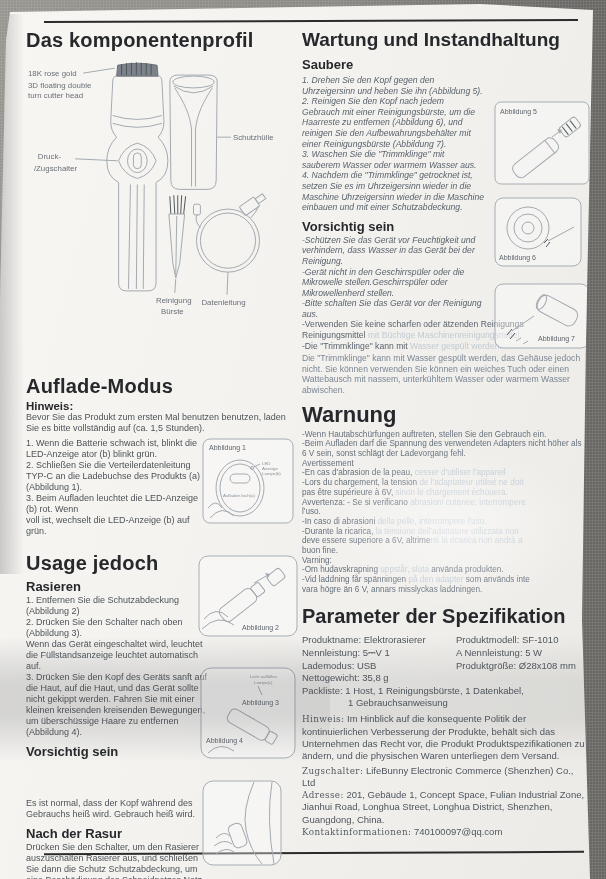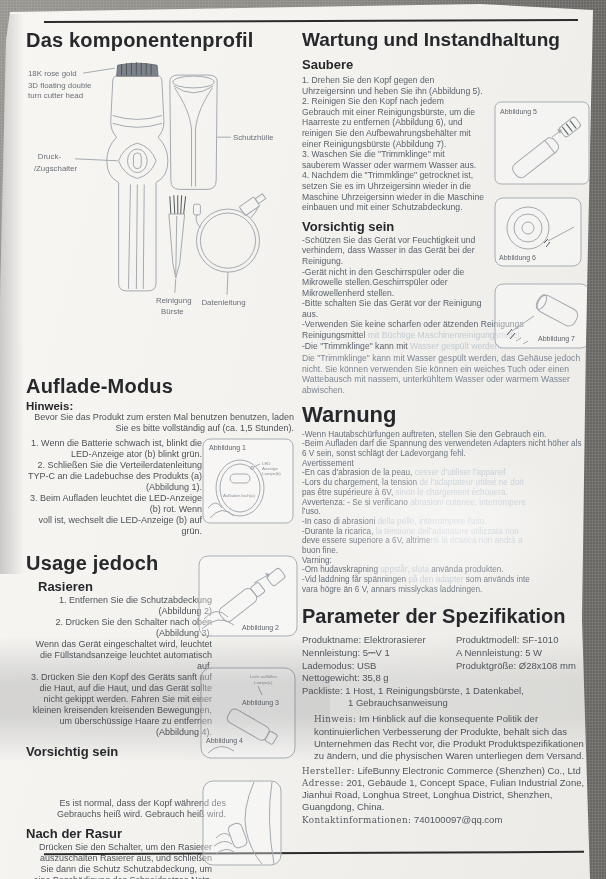--- a/index.html
+++ b/index.html
@@ -33,36 +33,36 @@
   .col-left{left:26px;width:268px;}
   .col-right{left:302px;width:284px;color:#5a626c;}
 
   h1,h2{margin:0;color:#26282b;font-weight:bold;}
   .h1-l{font-size:20px;line-height:24px;letter-spacing:0.2px;}
   .h1-r{font-size:19px;line-height:23px;}
   .h1-warn{font-size:22px;line-height:26px;margin-top:6px;}
   .h1-spec{font-size:20px;line-height:25px;margin-top:9px;}
   h2{font-size:13px;line-height:16px;}
   p{margin:0;}
-  .tL{font-size:9px;line-height:11px;text-align:right;}
+  .tL{font-size:9px;line-height:11px;}
   .tR{font-size:8.6px;line-height:10.6px;}
   .tW{font-size:8.2px;line-height:9.7px;color:#656f7b;}
   .tS{font-size:9.5px;line-height:12.3px;color:#4f565e;}
   .narrow184{width:186px;}
   .narrow200{width:200px;margin-top:38px;}
-  .narrow182{width:182px;}
+  .narrow182{width:182px;font-style:italic;}
   .washed{color:#c0cad2;}
   .light{color:#7b8694;}
   .note-label{font-weight:bold;font-size:11.5px;color:#26282b;margin-top:2px;}
   .slabel{font-family:"DejaVu Serif", serif;font-size:8.8px;color:#555b61;letter-spacing:0.4px;}
   .rel{position:relative;}
   .figabs{position:absolute;}
   .flexrow{display:flex;margin-top:4px;}
   .spec-grid{display:grid;grid-template-columns:150px 1fr;column-gap:4px;row-gap:1px;margin-top:5px;white-space:nowrap;}
-  .mt2{margin-top:2px;} .mt4{margin-top:4px;margin-left:12px;} .mt6{margin-top:6px;} .mt14{margin-top:14px;}
+  .mt2{margin-top:2px;} .mt4{margin-top:4px;} .mt6{margin-top:6px;} .mt14{margin-top:14px;}
   svg{display:block;}
   svg .ln{stroke:#a3a9b0;fill:none;stroke-width:1;}
   svg .lnd{stroke:#50555a;fill:none;stroke-width:1;}
   svg .flabel{fill:#5d646c;font-size:7px;font-family:"Liberation Sans",sans-serif;}
   svg .ftiny{fill:#8a9099;font-size:4.4px;font-family:"Liberation Sans",sans-serif;}
   svg .dlabel{fill:#6a7078;font-size:8px;font-family:"Liberation Sans",sans-serif;}
   svg .figbox{stroke:#a7adb4;fill:rgba(255,255,255,0.35);stroke-width:1;}
 </style>
 </head>
 <body>
@@ -315,21 +315,21 @@
       <span class="tS">Produktmodell: SF-1010</span>
       <span class="tS">Nennleistung: 5⎓V 1</span>
       <span class="tS">A Nennleistung: 5 W</span>
       <span class="tS">Lademodus: USB</span>
       <span class="tS">Produktgröße: Ø28x108 mm</span>
     </div>
     <p class="tS">Nettogewicht: 35,8 g</p>
     <p class="tS">Packliste: 1 Host, 1 Reinigungsbürste, 1 Datenkabel,</p>
     <p class="tS" style="padding-left:46px;">1 Gebrauchsanweisung</p>
     <p class="tS mt4"><span class="slabel">Hinweis:</span> <span>Im Hinblick auf die konsequente Politik der kontinuierlichen Verbesserung der Produkte, behält sich das Unternehmen das Recht vor, die Produkt Produktspezifikationen zu ändern, und die physischen Waren unterliegen dem Versand.</span></p>
-    <p class="tS mt2"><span class="slabel">Hersteller:</span> <span>LifeBunny Electronic Commerce (Shenzhen) Co., Ltd</span></p>
+    <p class="tS mt2"><span class="slabel">Zugschalter:</span> <span>LifeBunny Electronic Commerce (Shenzhen) Co., Ltd</span></p>
     <p class="tS"><span class="slabel">Adresse:</span> <span>201, Gebäude 1, Concept Space, Fulian Industrial Zone, Jianhui Road, Longhua Street, Longhua District, Shenzhen, Guangdong, China.</span></p>
     <p class="tS"><span class="slabel">Kontaktinformationen:</span> <span>740100097@qq.com</span></p>
   </div>
 
   <div class="overlay band-left"></div>
   <div class="overlay band-mid"></div>
   <div class="overlay band-mid-left"></div>
   <div class="overlay glare"></div>
 </div>
 

